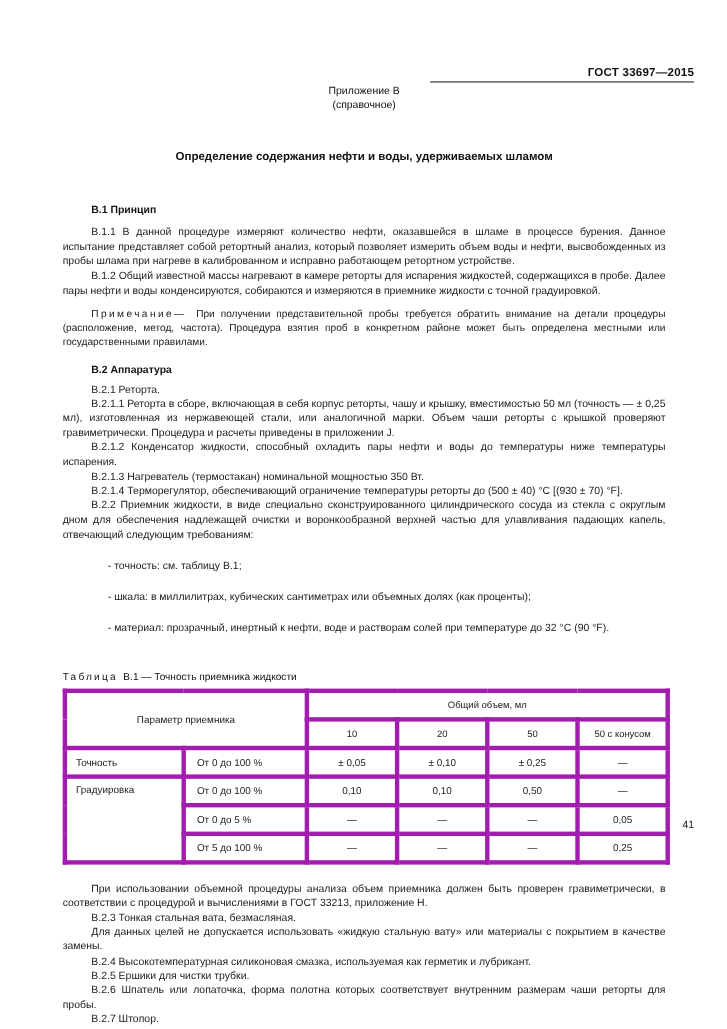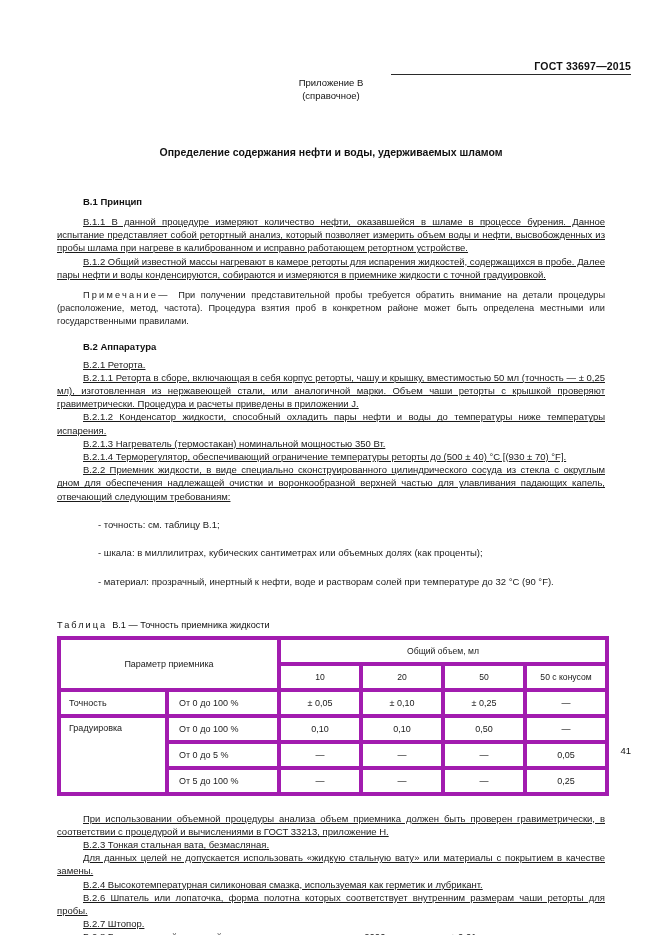--- a/index.html
+++ b/index.html
@@ -69,40 +69,39 @@
     text-align: center;
     font-size: 9.5px;
     line-height: 13px;
     margin: 0 0 0 0;
     color: #111;
   }
   .annex-title {
     text-align: center;
     font-size: 10.5px;
     font-weight: bold;
-    margin: 44px 0 0 0;
+    margin: 34px 0 0 0;
     color: #111;
   }
 
   .sec-head {
     font-size: 9.5px;
     font-weight: bold;
     margin: 0;
     padding: 0;
     color: #111;
   }
   .para {
     font-size: 9.5px;
     line-height: 13.2px;
     text-align: justify;
     margin: 0;
     padding: 0;
     color: #1a1a1a;
     hyphens: manual;
-    text-decoration: underline;
   }
   .indent { text-indent: 26px; }
 
   .note {
     font-size: 9.2px;
     line-height: 13.2px;
     text-align: justify;
     margin: 0;
     color: #1a1a1a;
   }
@@ -285,20 +284,21 @@
         </tr>
       </tbody>
     </table>
 
     <div class="spacer-16"></div>
 
     <p class="para indent">При использовании объемной процедуры анализа объем приемника должен быть проверен гравиметриче­ски, в соответствии с процедурой и вычислениями в ГОСТ 33213, приложение H.</p>
     <p class="para indent">B.2.3 Тонкая стальная вата, безмасляная.</p>
     <p class="para indent">Для данных целей не допускается использовать «жидкую стальную вату» или материалы с покрытием в качестве замены.</p>
     <p class="para indent">B.2.4 Высокотемпературная силиконовая смазка, используемая как герметик и лубрикант.</p>
+    <p class="para indent">B.2.5 Ершики для чистки трубки.</p>
     <p class="para indent">B.2.6 Шпатель или лопаточка, форма полотна которых соответствует внутренним размерам чаши реторты для пробы.</p>
     <p class="para indent">B.2.7 Штопор.</p>
     <p class="para indent">B.2.8 Весы с верхней загрузкой, подходящие для взвешивания 2000 г с точностью ± 0,01 г.</p>
 
   </div>
 
   <div class="page-number">41</div>
 
 </div>
 

